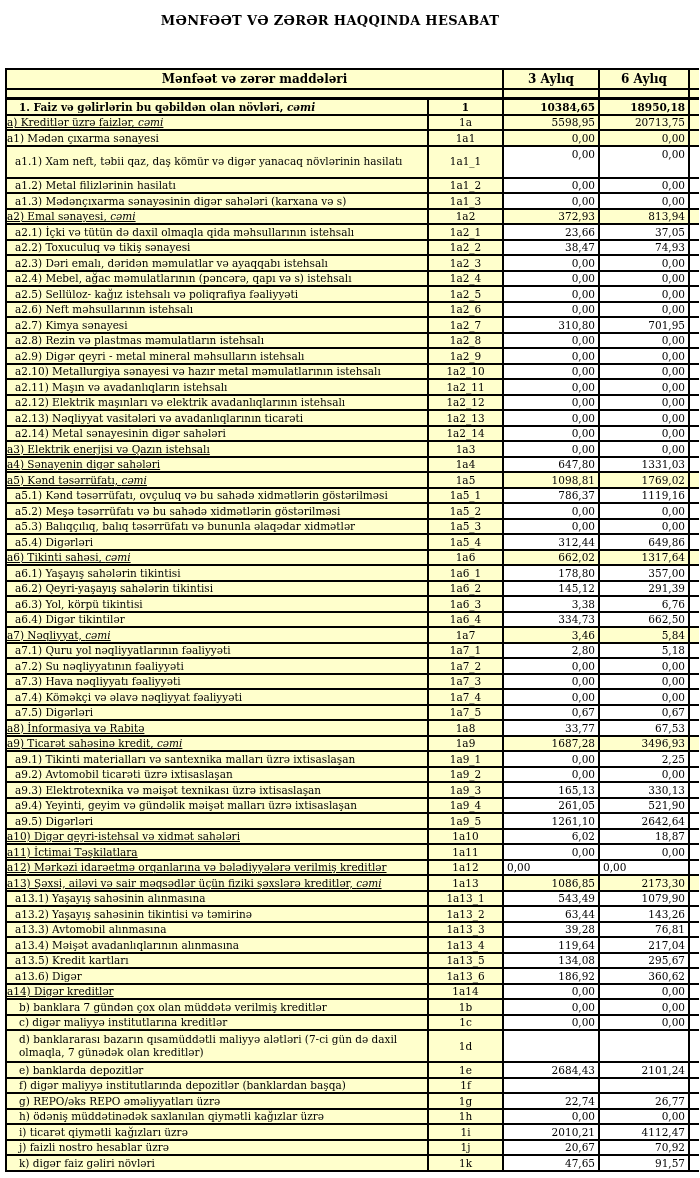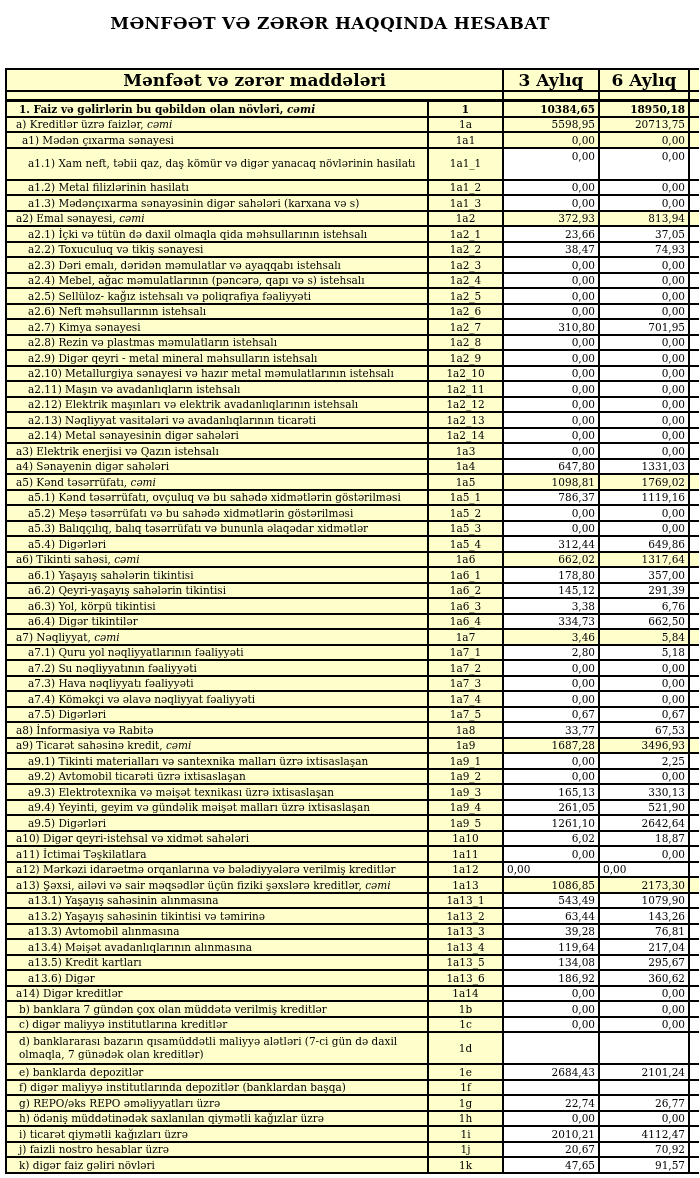--- a/index.html
+++ b/index.html
@@ -1,33 +1,33 @@
 <!DOCTYPE html>
 <html><head>
 <meta charset="utf-8">
 <style>
   html,body{margin:0;padding:0;}
   body{width:700px;height:1178px;background:#ffffff;position:relative;overflow:hidden;
        font-family:"DejaVu Serif","Liberation Serif",serif;color:#000;}
   .title{position:absolute;top:13px;left:0;width:660px;text-align:center;
-         font-size:17px;font-weight:bold;letter-spacing:.3px;}
+         font-size:13px;font-weight:bold;letter-spacing:.3px;}
   .tablewrap{position:absolute;left:5px;top:68px;width:694px;overflow:hidden;}
   table{border-collapse:collapse;table-layout:fixed;width:764px;}
   td,th{border:2px solid #000;padding:0;overflow:hidden;white-space:nowrap;
         font-size:10.5px;vertical-align:middle;}
-  th.hdr{height:18px;font-size:17px;font-weight:bold;text-align:center;}
+  th.hdr{height:18px;font-size:12px;font-weight:bold;text-align:center;}
   tr.emptyrow td{height:7px;border-bottom:3px solid #000;}
   tbody td{height:13.5px;line-height:12.5px;}
   .yellow{background:#FFFFCC;}
   .white{background:#FFFFFF;}
   .lbl{text-align:left;}
   .ind0{padding-left:12px;}
-  .ind1{padding-left:9px;}
-  .ind2{padding-left:15px;}
-  .ind3{padding-left:21px;}
+  .ind1{text-decoration:underline;}
+  .ind2{}
+  .ind3{padding-left:8px;}
   .code{text-align:center;}
   .num{text-align:right;padding-right:3px;}
   .num.left{text-align:left;padding-left:3px;padding-right:0;}
   .it{font-style:italic;}
   tr.boldrow td{font-weight:bold;}
   tr.tall td{height:29px;}
   tr.tall td.lbl{white-space:normal;line-height:13px;}
   tr.tall td.num{vertical-align:top;padding-top:1px;}
 </style>
 </head>

